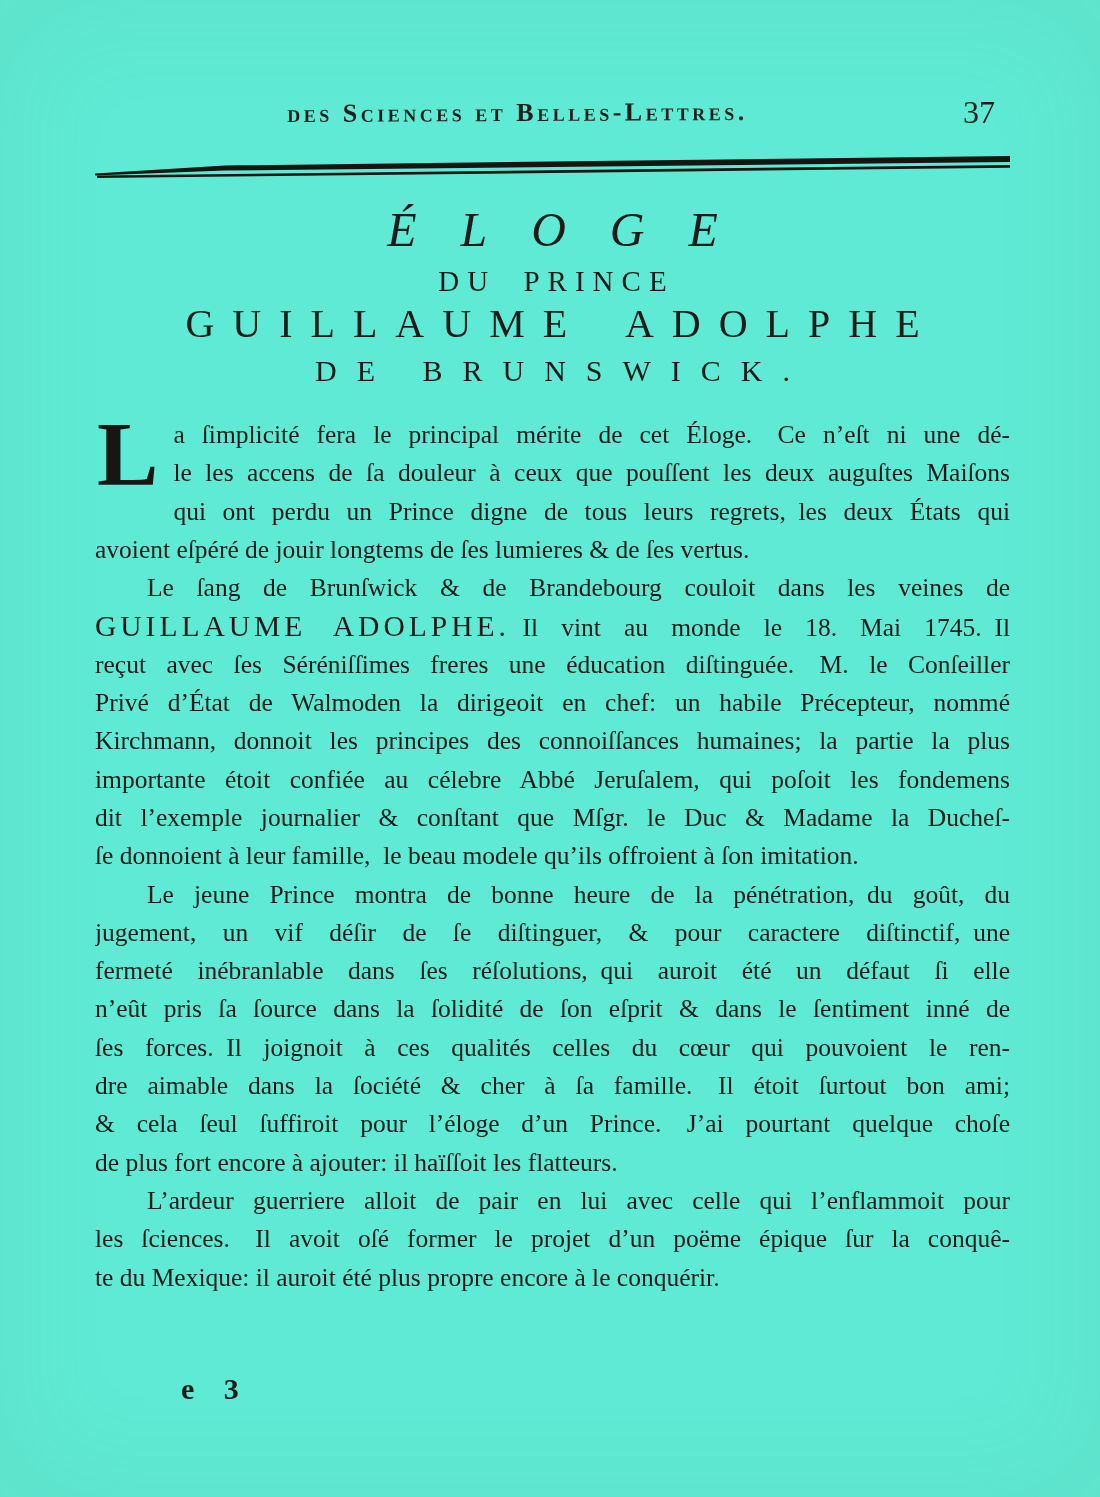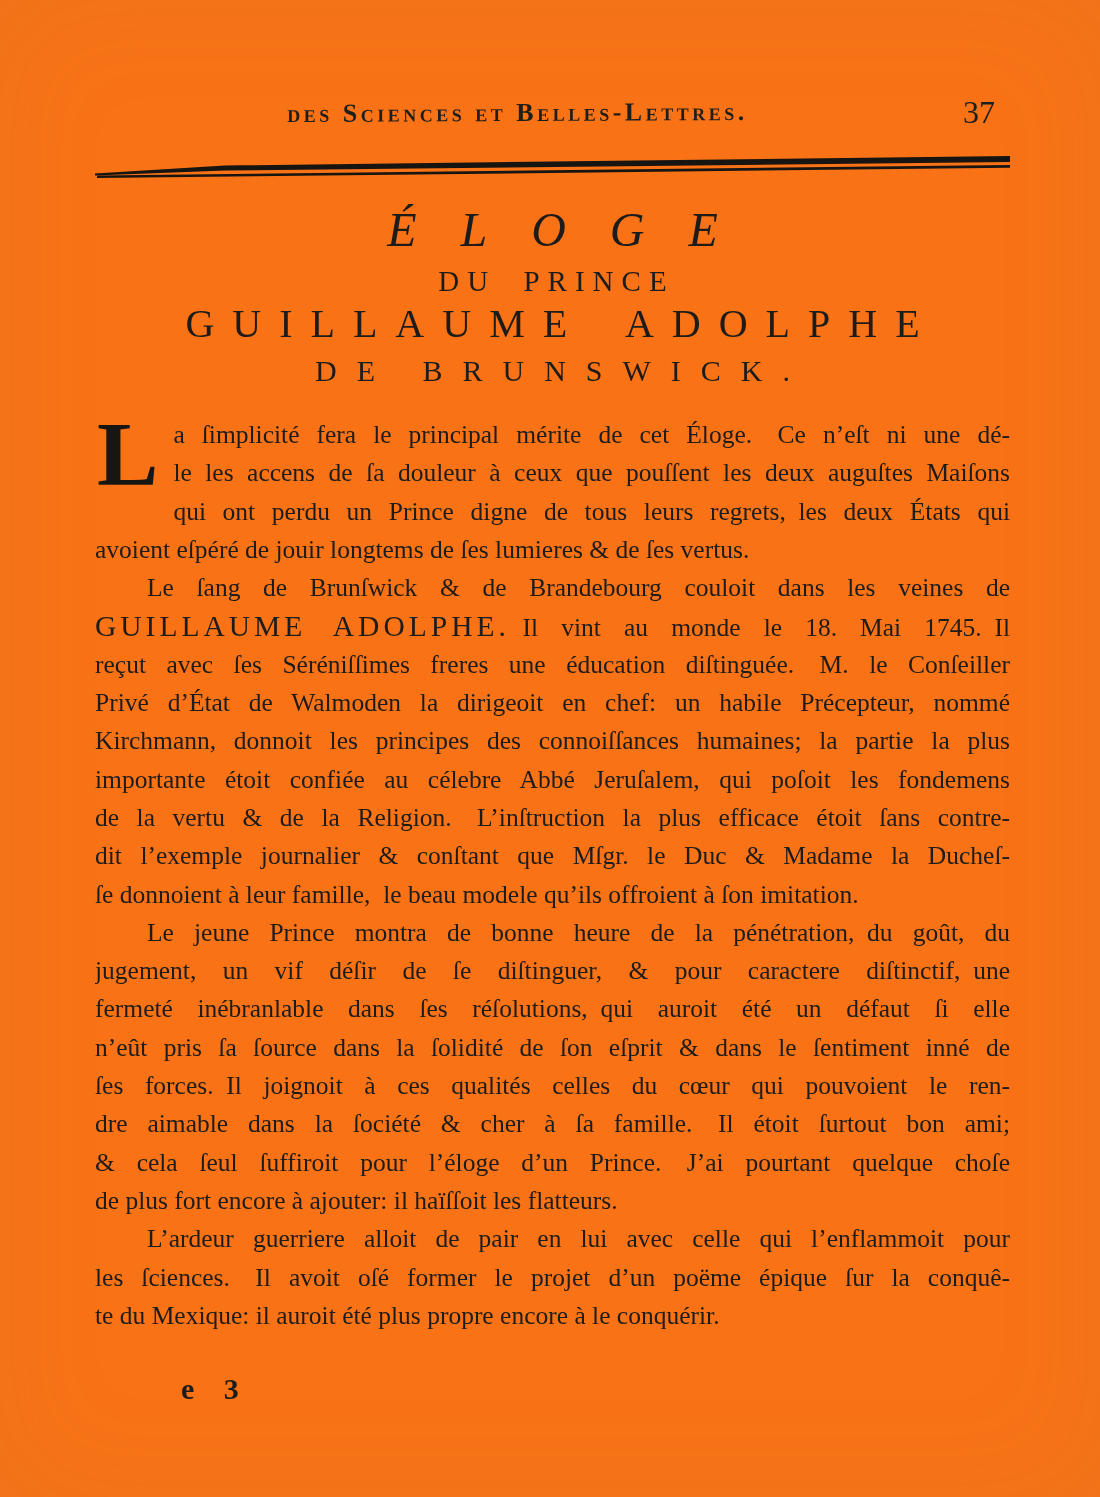--- a/index.html
+++ b/index.html
@@ -1,20 +1,20 @@
 <!DOCTYPE html>
 <html><head>
 <meta charset="utf-8">
 <style>
   html,body { margin:0; padding:0; background:#9a9892; }
   .page {
     position:relative;
     width:1100px; height:1497px;
     margin:0 auto;
-    background:#f97316;
+    background:#5eead4;
     color:#1d1c1a;
     font-family:"Liberation Serif","DejaVu Serif",serif;
     overflow:hidden;
     box-shadow:inset 0 0 120px rgba(120,110,90,0.08);
   }
 
   
   .header {
     position:absolute; top:98px; left:95px; width:915px;
     height:44px;
@@ -120,21 +120,20 @@
         <div class="line">qui ont perdu un Prince digne de tous leurs regrets, les deux États qui</div>
         <div class="line last">avoient eſpéré de jouir longtems de ſes lumieres &amp; de ſes vertus.</div>
       </div>
       <div class="para">
         <div class="line indent">Le ſang de Brunſwick &amp; de Brandebourg couloit dans les veines de</div>
         <div class="line"><span class="caps-name">GUILLAUME ADOLPHE.</span><span> Il vint au monde le 18. Mai 1745. Il</span></div>
         <div class="line">reçut avec ſes Séréniſſimes freres une éducation diſtinguée.  M. le Conſeiller</div>
         <div class="line">Privé d’État de Walmoden la dirigeoit en chef: un habile Précepteur, nommé</div>
         <div class="line">Kirchmann, donnoit les principes des connoiſſances humaines; la partie la plus</div>
         <div class="line">importante étoit confiée au célebre Abbé Jeruſalem, qui poſoit les fondemens</div>
-        <div class="line">de la vertu &amp; de la Religion.  L’inſtruction la plus efficace étoit ſans contre-</div>
         <div class="line">dit l’exemple journalier &amp; conſtant que Mſgr. le Duc &amp; Madame la Ducheſ-</div>
         <div class="line last">ſe donnoient à leur famille, le beau modele qu’ils offroient à ſon imitation.</div>
       </div>
       <div class="para">
         <div class="line indent">Le jeune Prince montra de bonne heure de la pénétration, du goût, du</div>
         <div class="line">jugement, un vif déſir de ſe diſtinguer, &amp; pour caractere diſtinctif, une</div>
         <div class="line">fermeté inébranlable dans ſes réſolutions, qui auroit été un défaut ſi elle</div>
         <div class="line">n’eût pris ſa ſource dans la ſolidité de ſon eſprit &amp; dans le ſentiment inné de</div>
         <div class="line">ſes forces. Il joignoit à ces qualités celles du cœur qui pouvoient le ren-</div>
         <div class="line">dre aimable dans la ſociété &amp; cher à ſa famille.  Il étoit ſurtout bon ami;</div>

